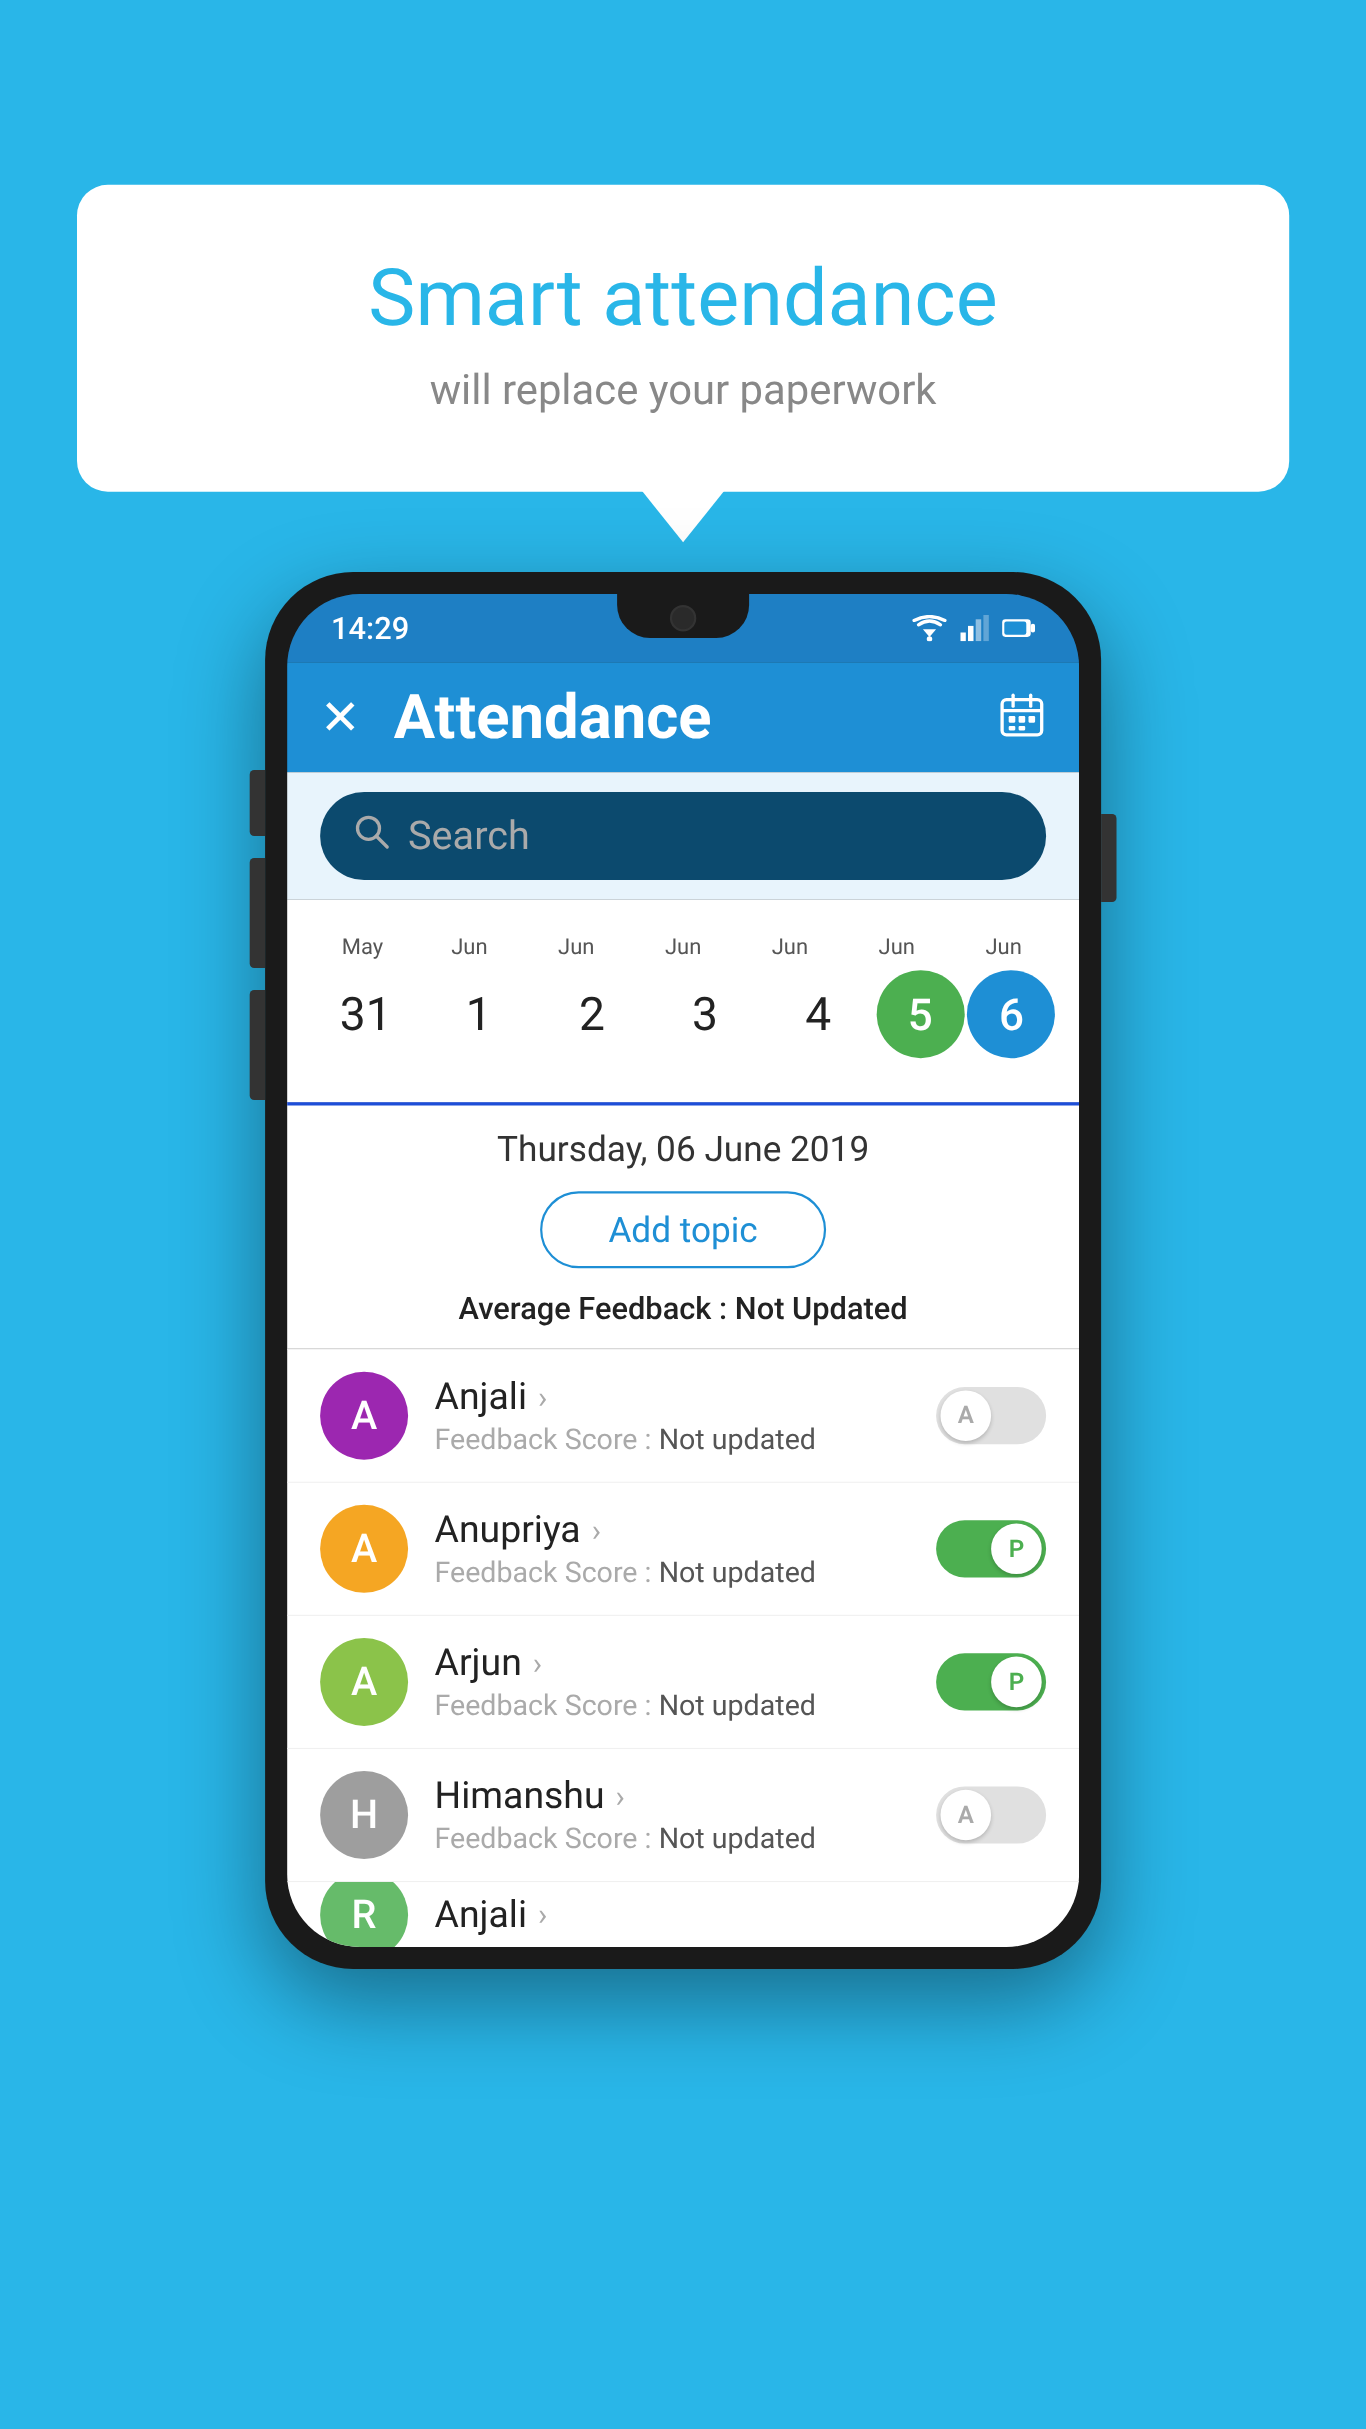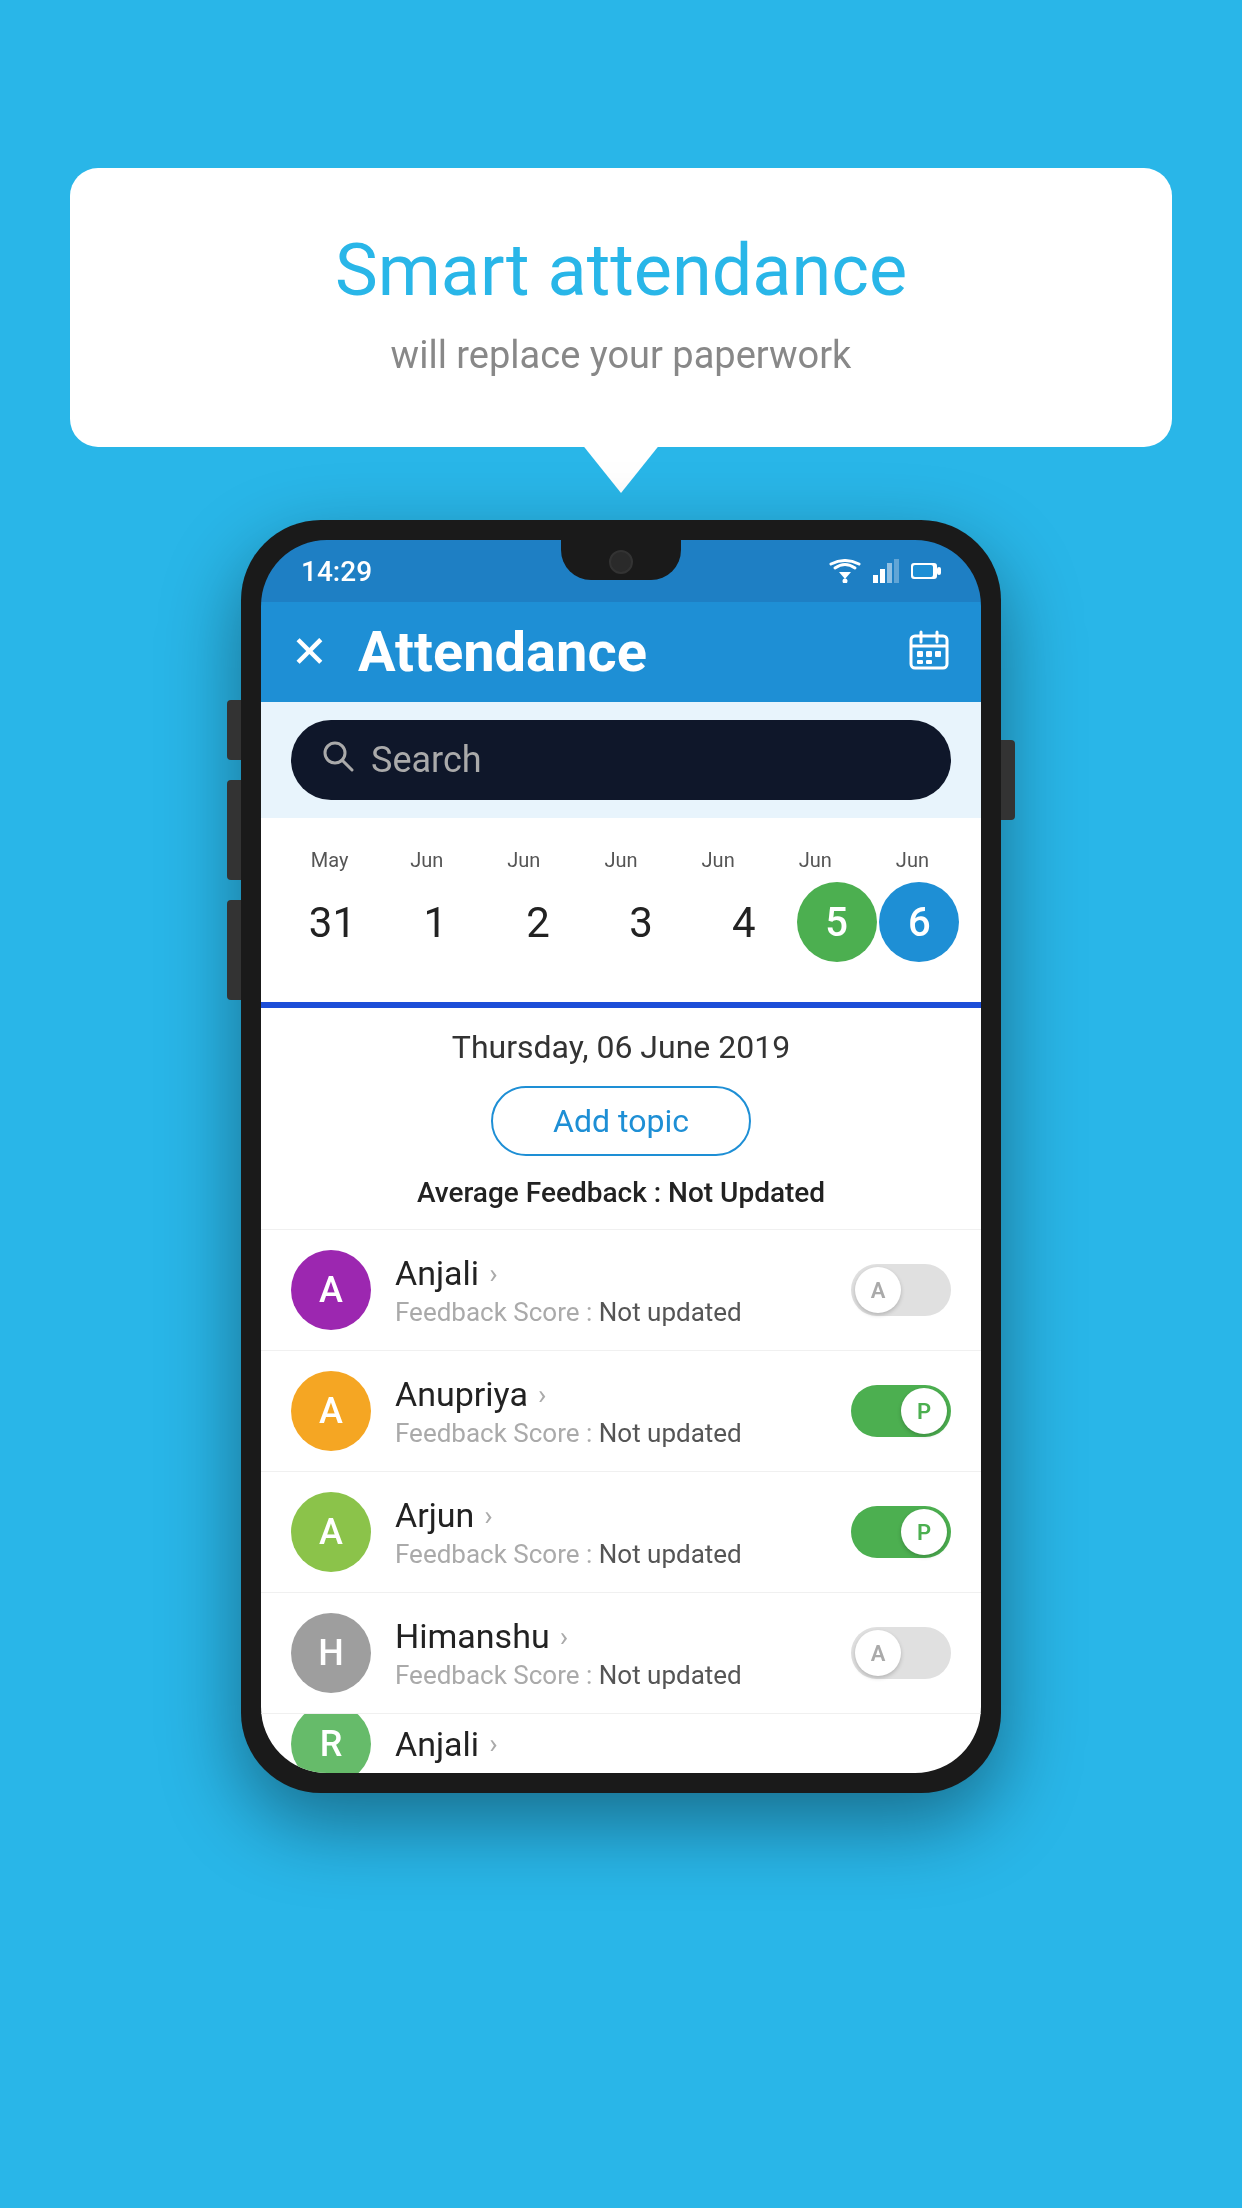--- a/index.html
+++ b/index.html
@@ -159,21 +159,21 @@
       color: white;
     }
 
     
     .search-bar-container {
       background: #e8f4fc;
       padding: 18px 30px;
     }
 
     .search-bar {
-      background: #0f172a;
+      background: #0c4a6e;
       border-radius: 40px;
       height: 80px;
       display: flex;
       align-items: center;
       padding: 16px 30px;
       gap: 16px;
     }
 
     .search-icon-wrap {
       color: #aaa;
@@ -244,21 +244,21 @@
       justify-content: center;
       font-size: 40px;
       font-weight: 500;
     }
 
     
     .date-info {
       background: white;
       text-align: center;
       padding: 20px 30px 10px;
-      border-top: 6px solid #1d4ed8;
+      border-top: 3px solid #1d4ed8;
     }
 
     .date-full {
       font-size: 32px;
       color: #333;
       margin-bottom: 20px;
     }
 
     .add-topic-btn {
       border: 2px solid #1e8fd5;

